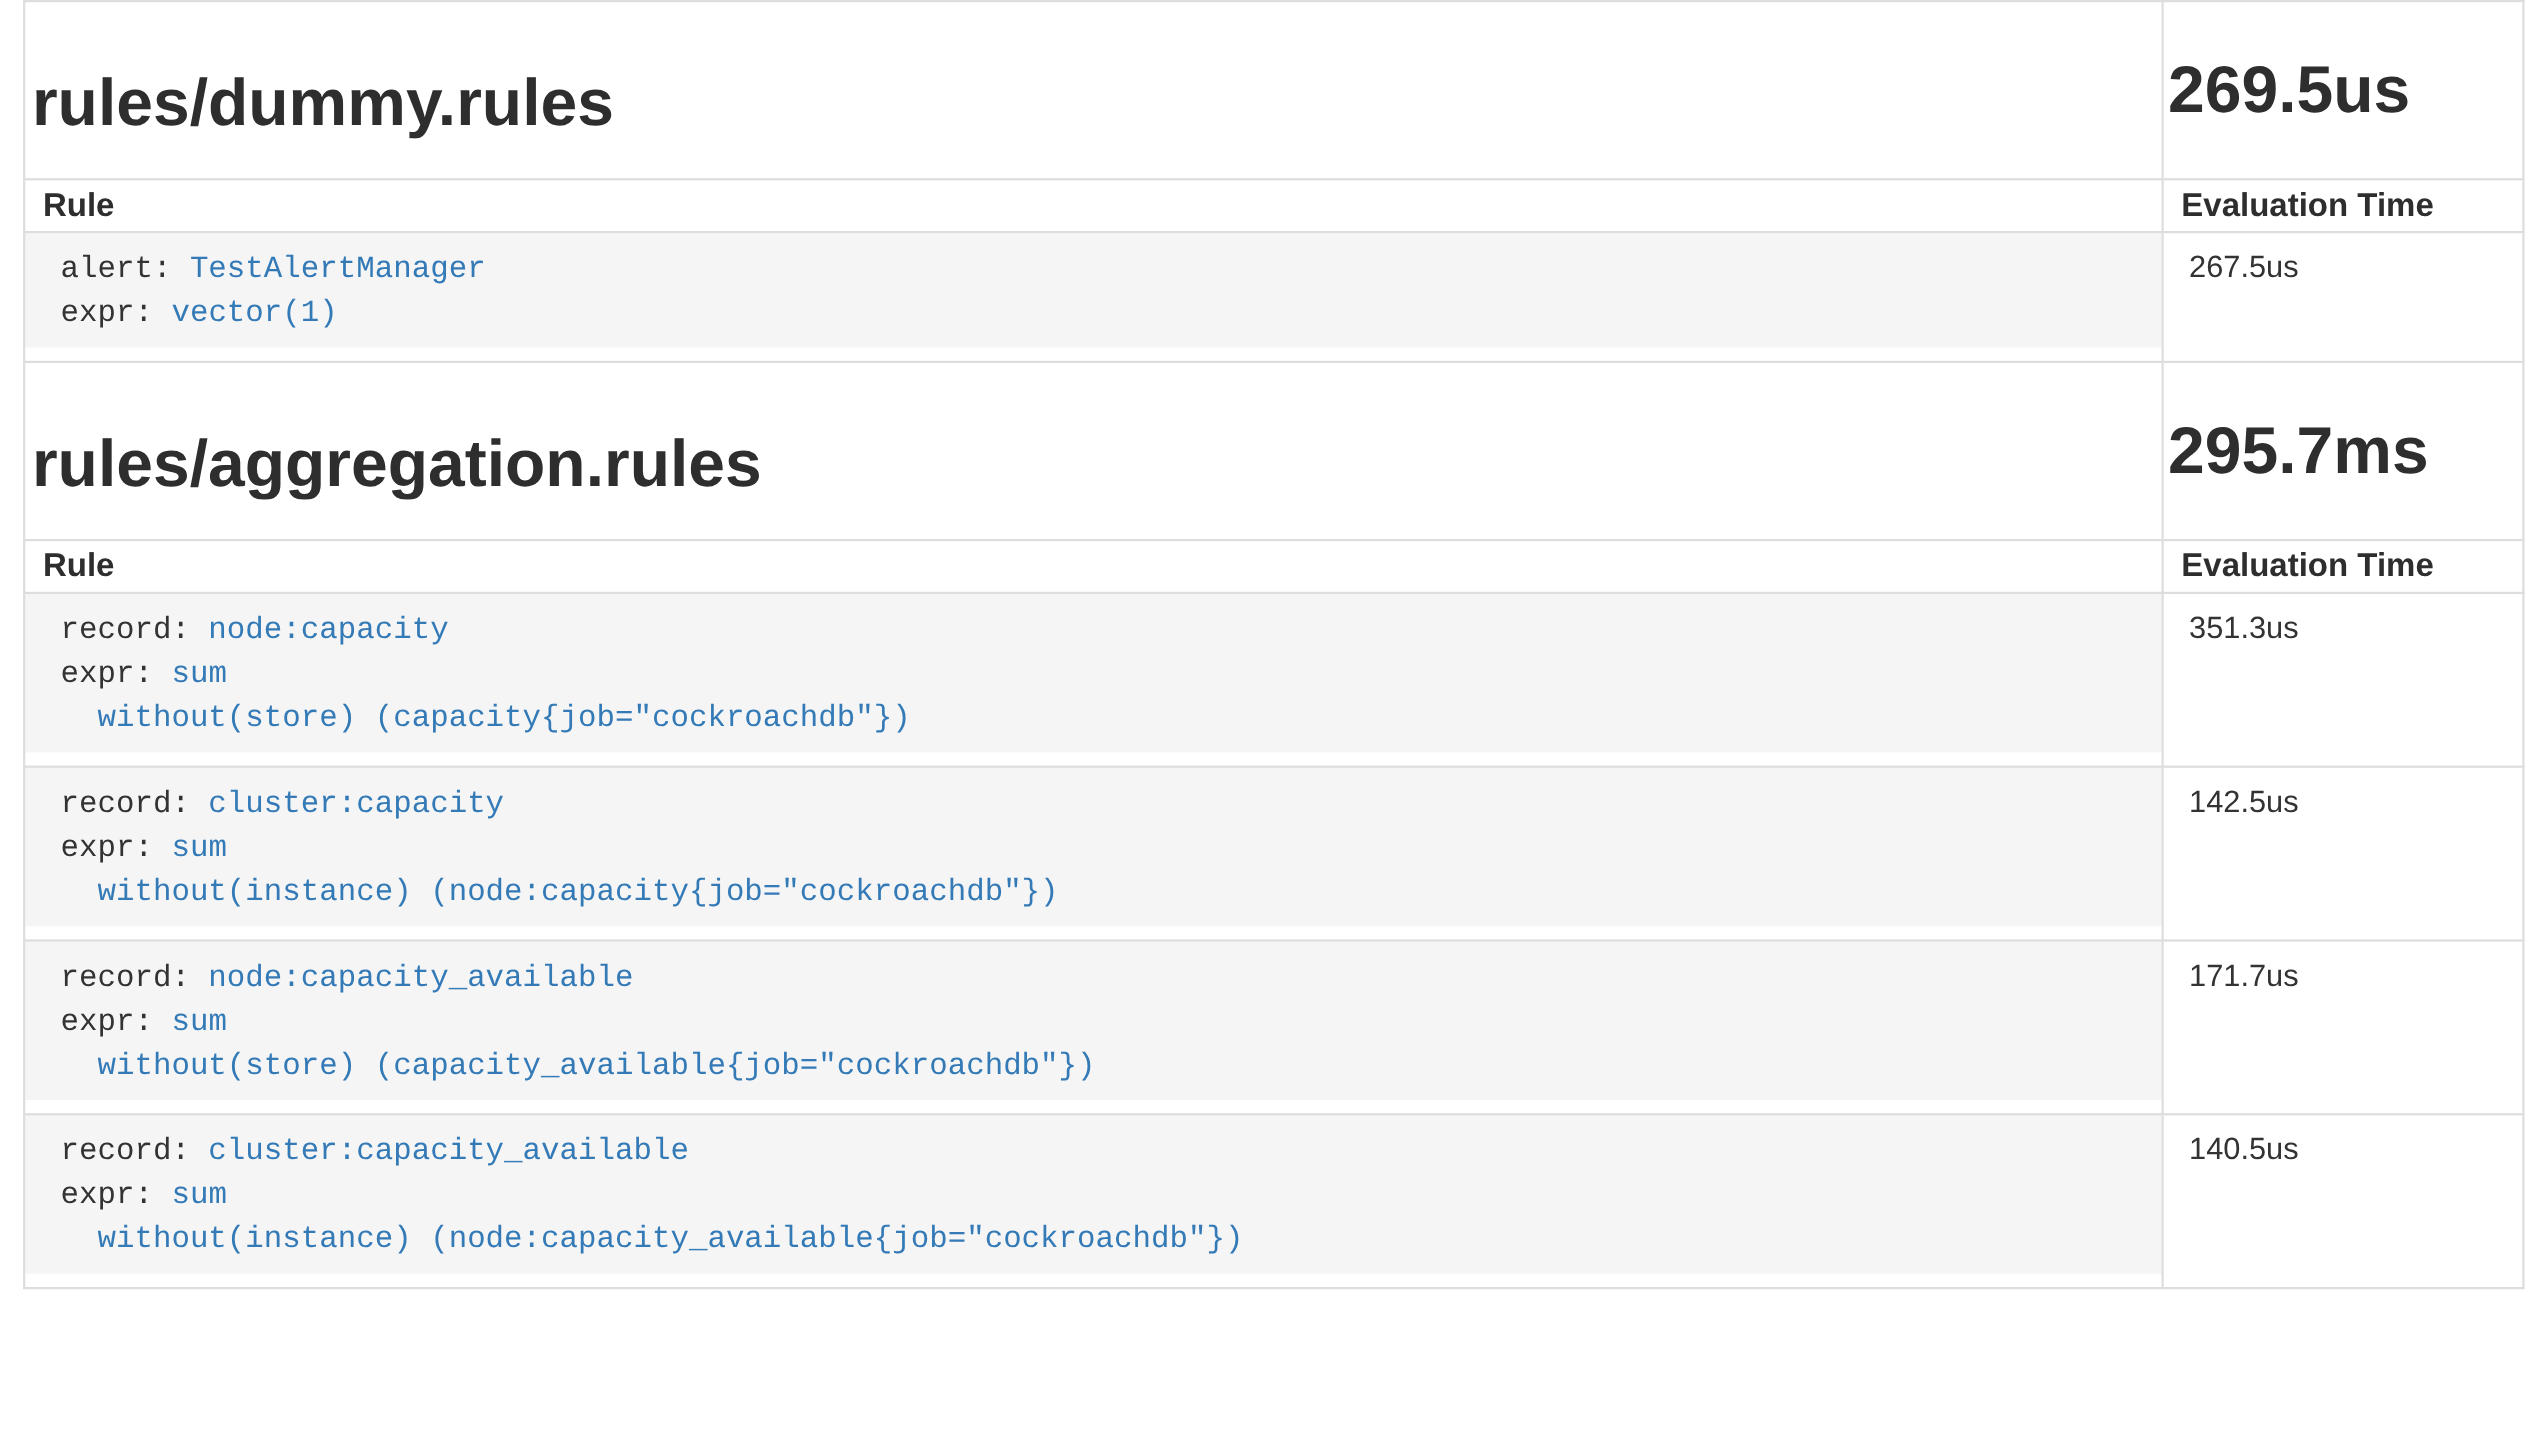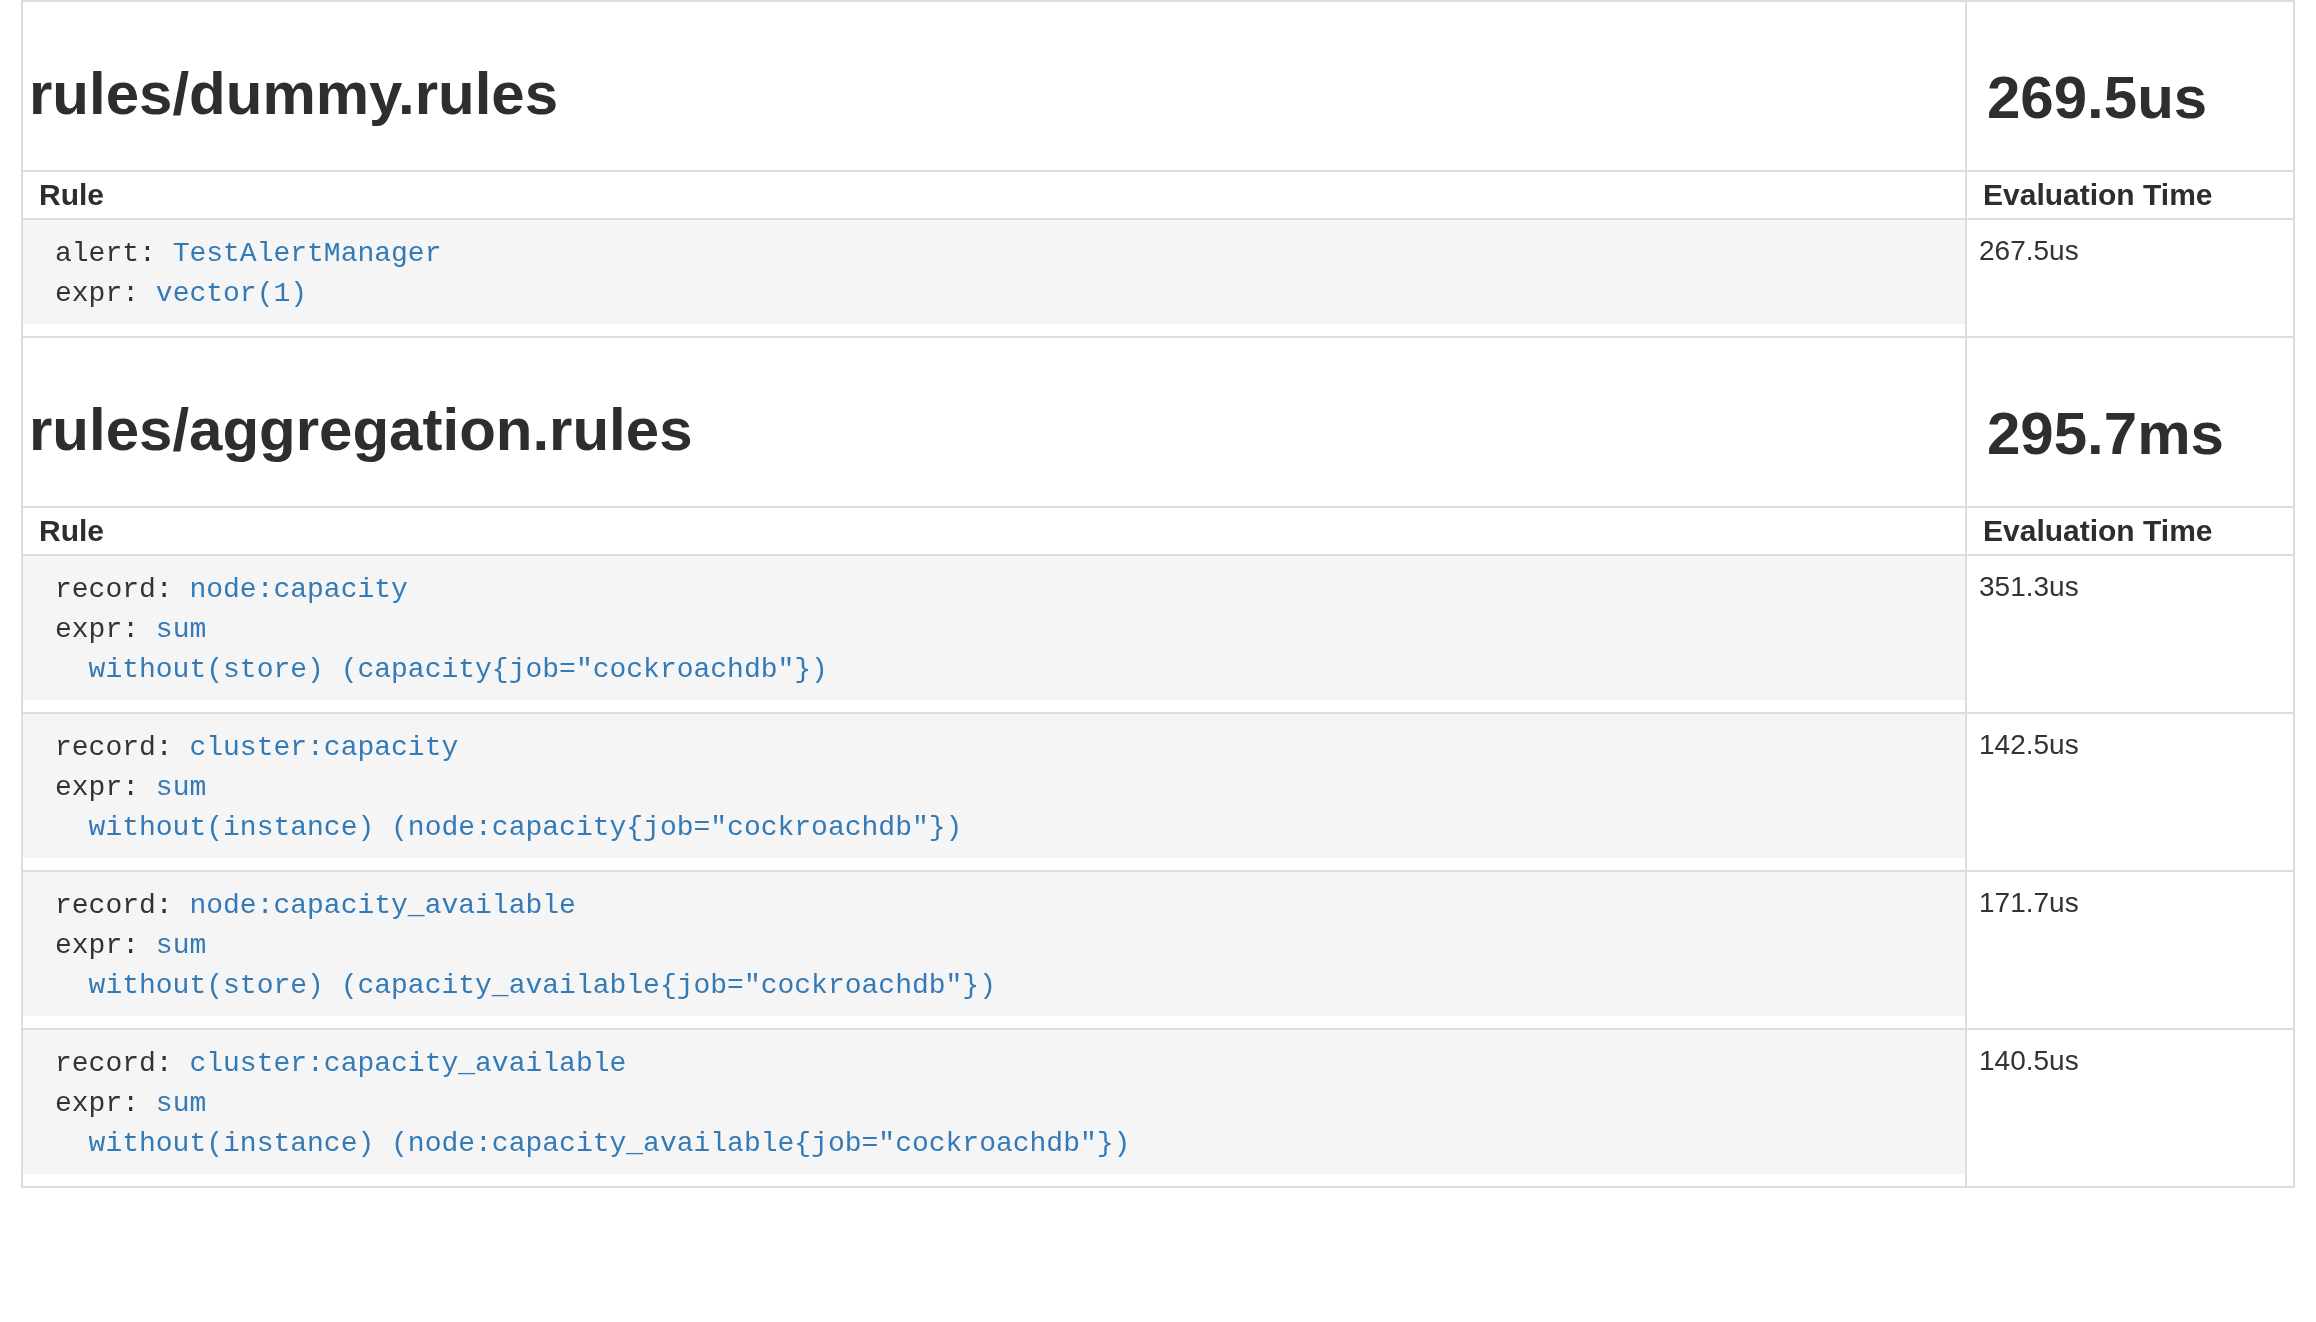--- a/index.html
+++ b/index.html
@@ -33,21 +33,21 @@
   table.rules-table,
   table.rules-table th,
   table.rules-table td{
     border:2px solid var(--border);
   }
   col.col-rule{width:1944px;}
   col.col-time{width:328px;}
   th{text-align:left;font-weight:700;vertical-align:top;}
   tr.group-row th{vertical-align:top;}
   .group-name-cell{padding:16px 16px 16px 6px;}
-  .group-time-cell{padding:20px;}
+  .group-time-cell{padding:4px;}
   .group-title{
     font-size:60px;line-height:64px;font-weight:700;
     color:var(--heading);
     margin:44px 0 20px 0;
     white-space:nowrap;overflow:hidden;
   }
   tr.cols-row th{
     padding:4px 16px;
     font-size:30px;line-height:38px;
     color:var(--heading);
@@ -61,21 +61,21 @@
     background:var(--code-bg);
     font-family:"Liberation Mono","DejaVu Sans Mono",monospace;
     font-size:28px;line-height:40px;
     color:var(--text);
     white-space:pre;
     overflow:hidden;
   }
   .code-key{color:var(--text);}
   a.code-link{color:var(--link);text-decoration:none;cursor:pointer;}
   td.time-cell{
-    padding:14px 12px;
+    padding:14px 23px;
     font-size:28px;line-height:34px;
     vertical-align:top;
     background:#fff;
   }
 </style>
 </head>
 <body>
 
 <div class="page">
   <table class="rules-table">

